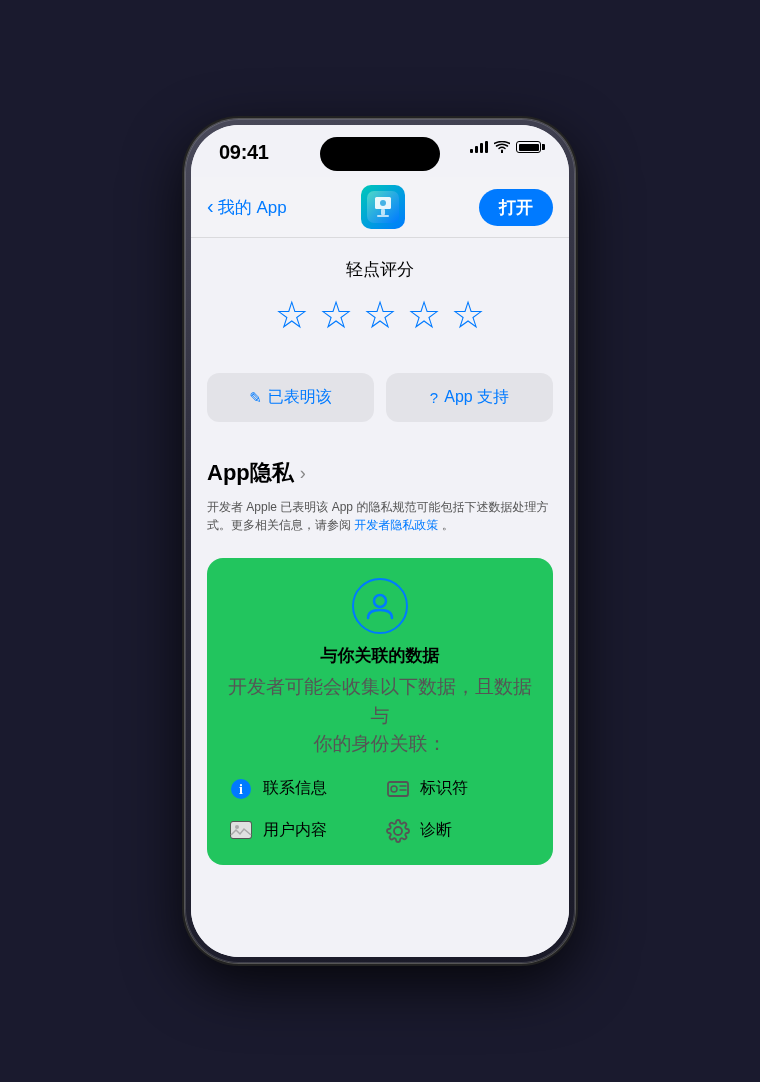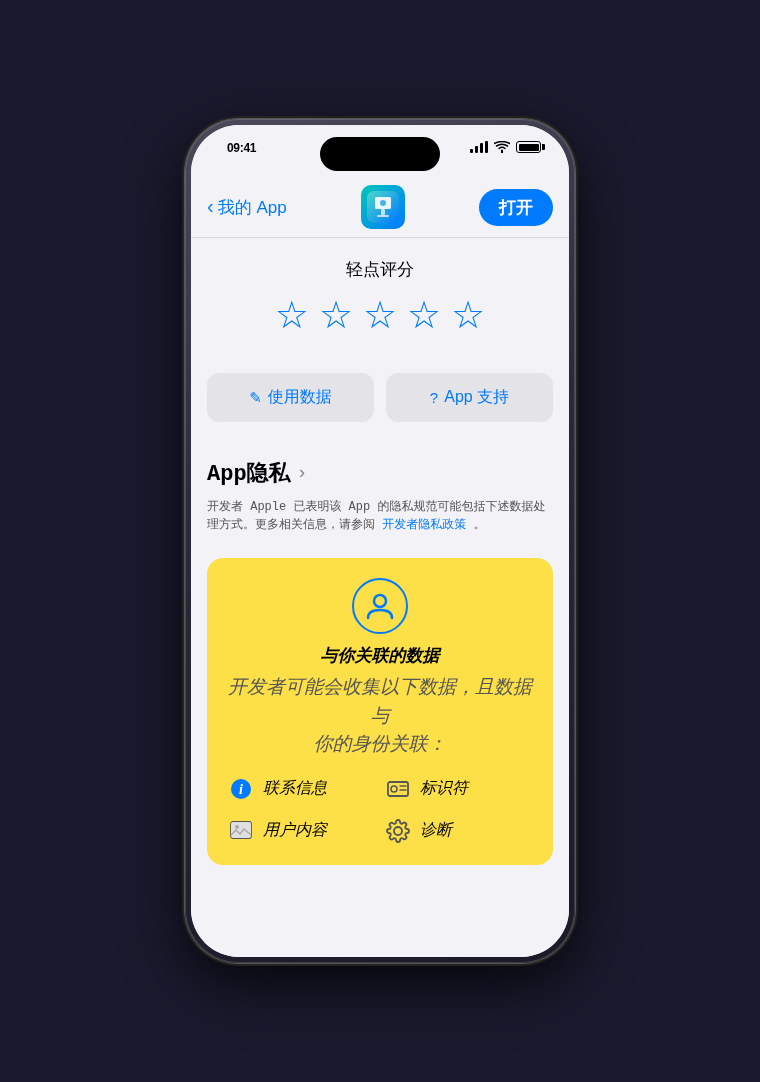--- a/index.html
+++ b/index.html
@@ -66,25 +66,24 @@
       background: #f2f2f7;
       display: flex;
       align-items: flex-start;
       justify-content: space-between;
       padding: 16px 28px 0;
       position: relative;
       z-index: 10;
     }
 
     .status-time {
-      font-size: 12px;
+      font-size: 20px;
       font-weight: 600;
       color: #000;
       letter-spacing: -0.3px;
-      margin-left: 8px;
     }
 
     .status-icons {
       display: flex;
       align-items: center;
       gap: 6px;
     }
 
     .signal-bars {
       display: flex;
@@ -238,21 +237,20 @@
       display: flex;
       align-items: center;
       justify-content: center;
       gap: 6px;
     }
 
     
     .privacy-section {
       padding: 20px 16px 8px;
       background: #f2f2f7;
-      font-family: Liberation Mono, monospace;
     }
 
     .privacy-heading {
       display: flex;
       align-items: center;
       gap: 6px;
       margin-bottom: 10px;
     }
 
     .privacy-title {
@@ -274,25 +272,24 @@
       margin-bottom: 16px;
     }
 
     .privacy-link {
       color: #007AFF;
       text-decoration: none;
     }
 
     
     .data-card {
-      background: #fde047;
+      background: #22c55e;
       border-radius: 16px;
       margin: 0 16px 16px;
       padding: 20px;
-      font-style: italic;
     }
 
     .data-card-header {
       text-align: center;
       margin-bottom: 16px;
     }
 
     .person-icon-container {
       width: 56px;
       height: 56px;
@@ -414,21 +411,21 @@
           <span class="star">☆</span>
           <span class="star">☆</span>
           <span class="star">☆</span>
           <span class="star">☆</span>
         </div>
       </div>
 
       <div class="action-buttons">
         <button class="action-btn">
           <span style="font-size:15px;">✎</span>
-          <span>使用数据</span>
+          <span>已表明该</span>
         </button>
         <button class="action-btn">
           <span style="font-size:15px;">?</span>
           <span>App 支持</span>
         </button>
       </div>
 
       <div class="privacy-section">
         <div class="privacy-heading">
           <span class="privacy-title">App隐私</span>

